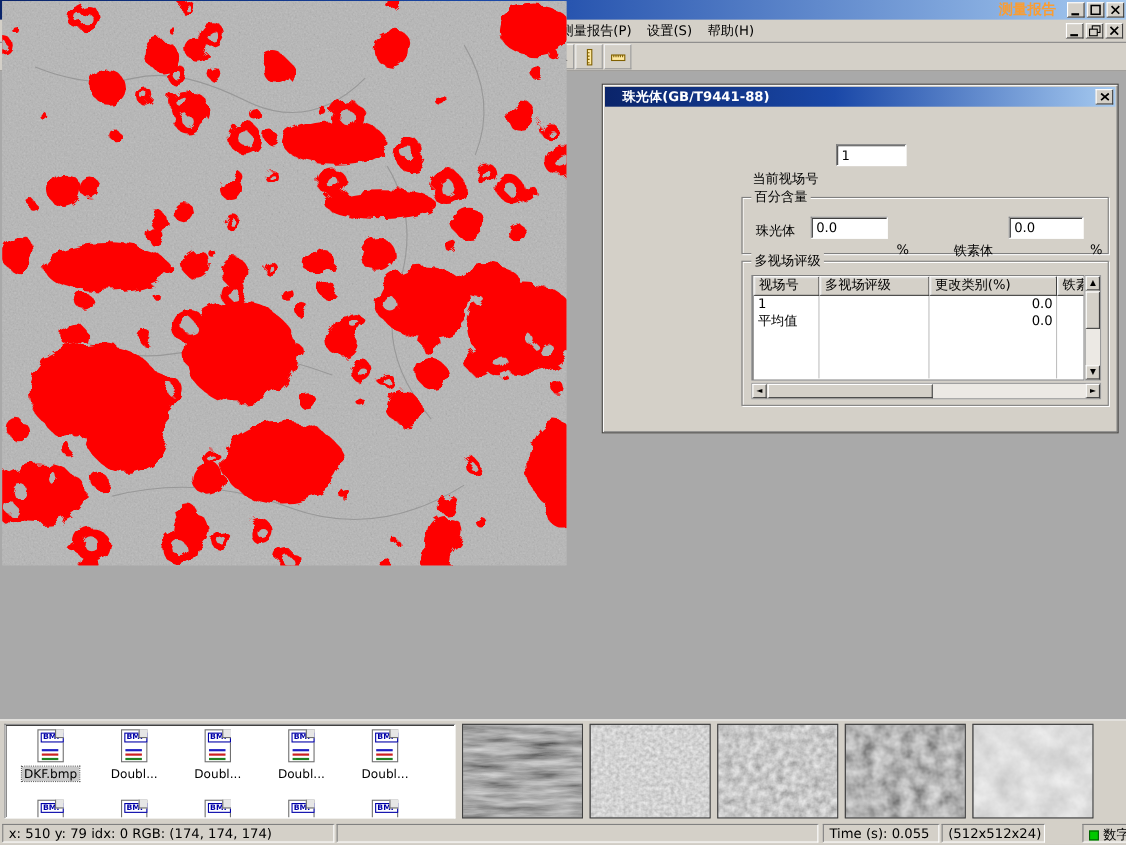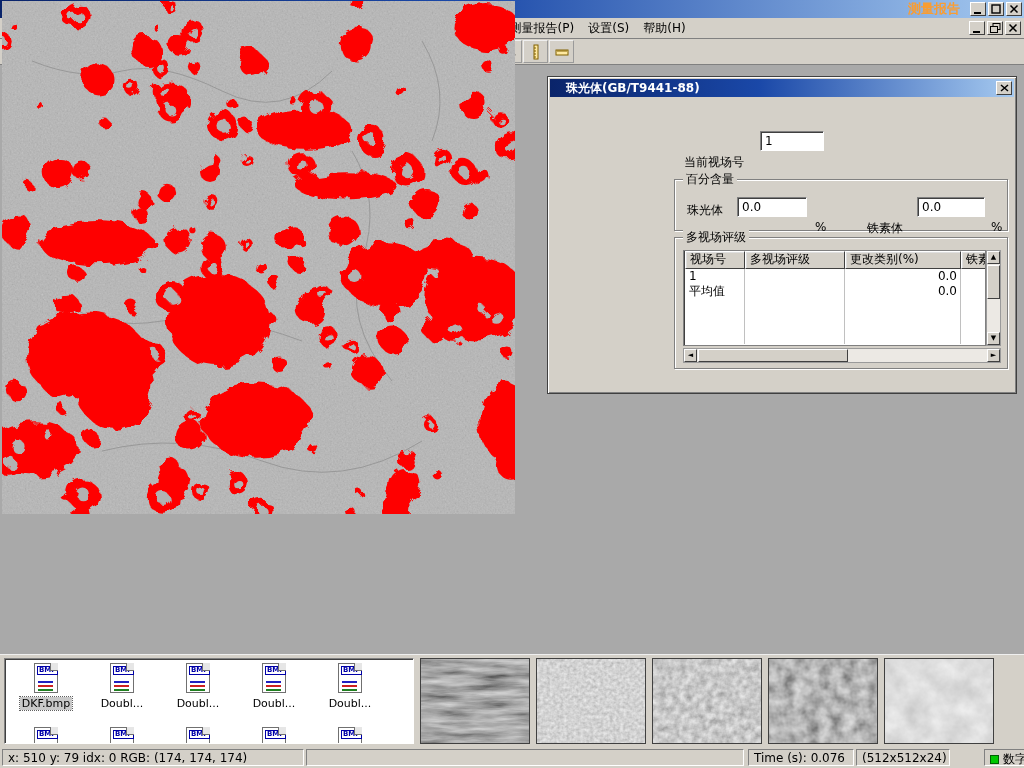--- a/index.html
+++ b/index.html
@@ -688,16 +688,16 @@
   <div class="thumb" style="left:884px">
       <svg width="110" height="86">
         <rect width="110" height="86" filter="url(#t5)"></rect>
       </svg>
     </div>
 </div>
 
 <div id="statusbar">
   <span class="spanel" style="left:2px;width:302px">x: 510 y: 79  idx: 0  RGB: (174, 174, 174)</span>
   <span class="spanel" style="left:306px;width:438px"></span>
-  <span class="spanel" style="left:748px;width:106px">Time (s): 0.076</span>
+  <span class="spanel" style="left:748px;width:106px">Time (s): 0.055</span>
   <span class="spanel" style="left:856px;width:94px">(512x512x24)</span>
   <span class="spanel" style="left:984px;width:78px"><span class="dot"></span><span>数字</span></span>
 </div>
 
 </body></html>

